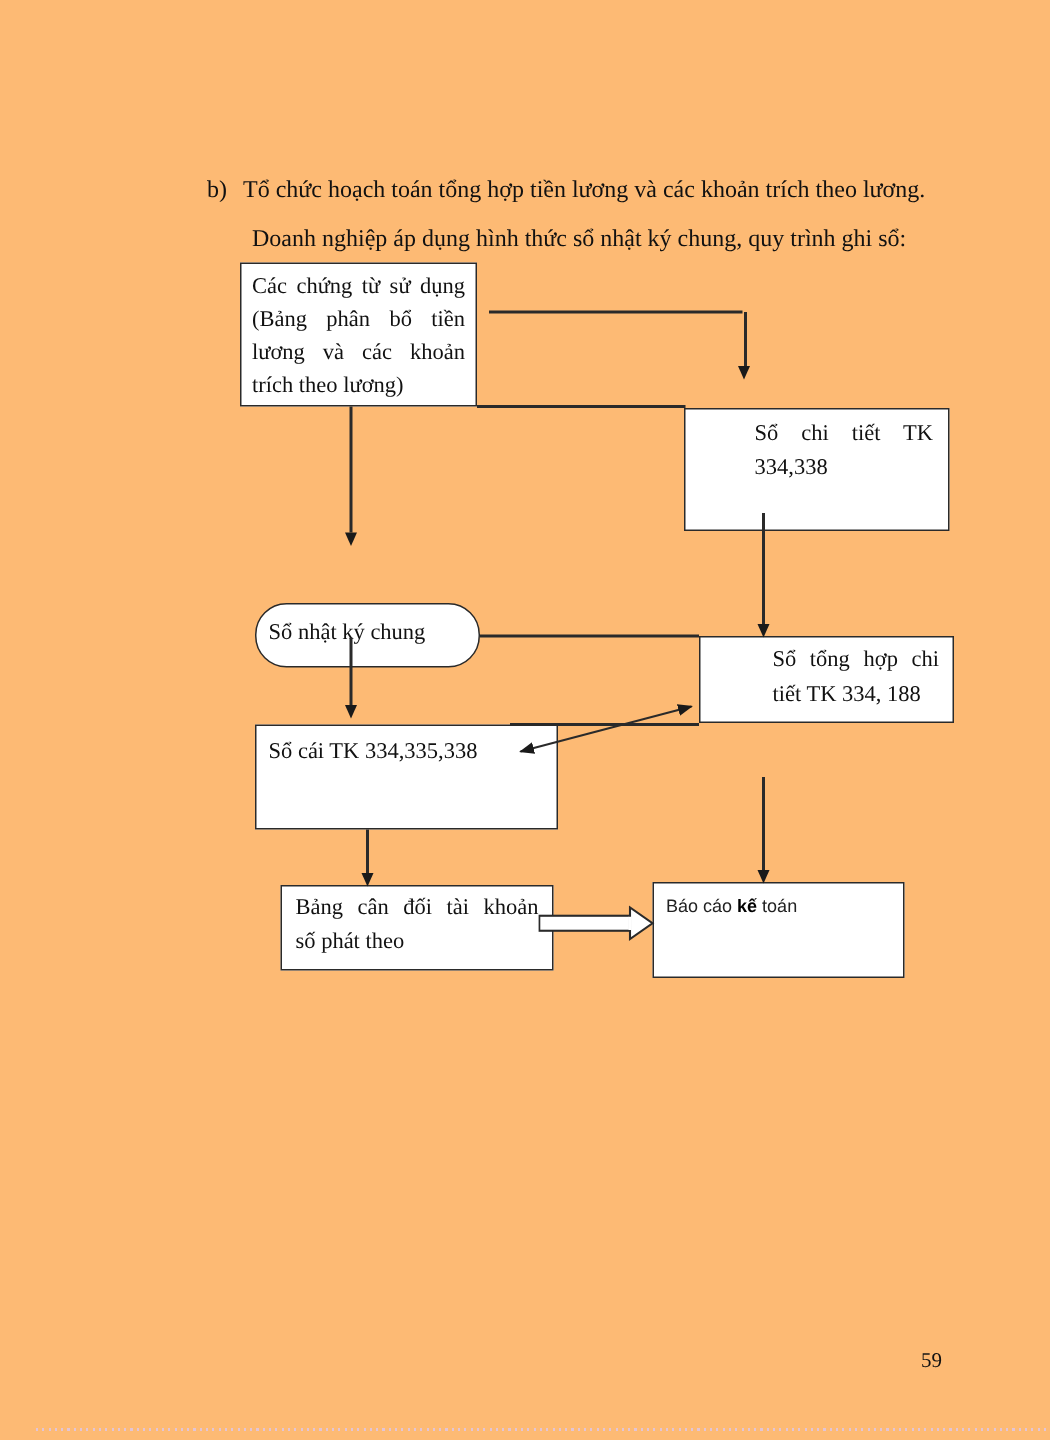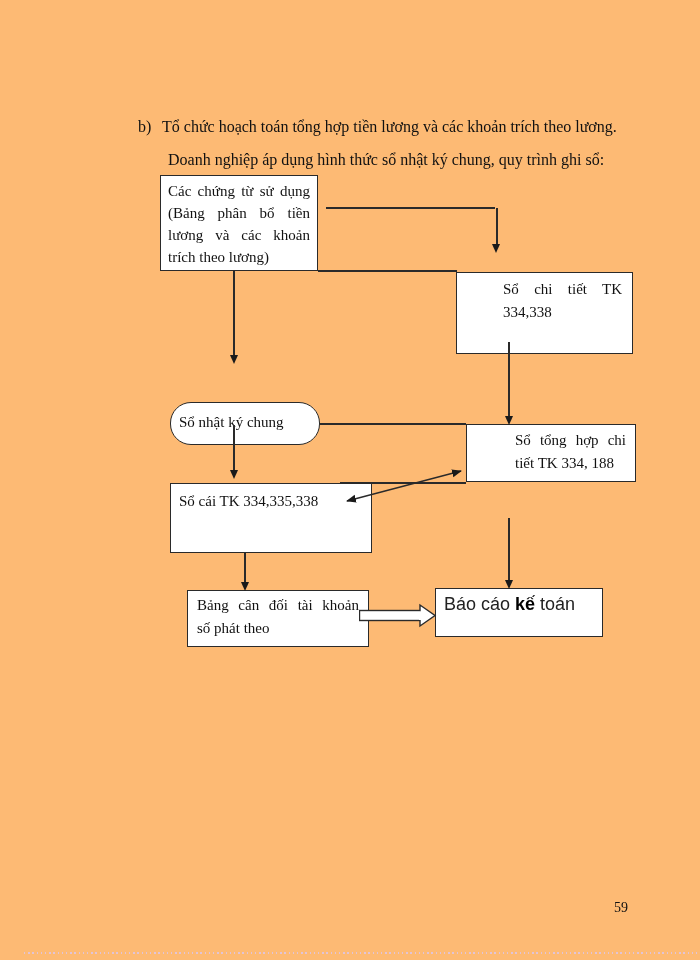--- a/index.html
+++ b/index.html
@@ -17,22 +17,22 @@
   
   .fbox{position:absolute;border:1.4px solid #2a2a2a;background:#fff;
         font-size:15px;line-height:22px;box-sizing:border-box;}
   .jl{text-align:justify;text-align-last:justify;}
   .b1{left:160px;top:175px;width:158px;height:96px;padding:4px 7px 0 7px;}
   .b2{left:456px;top:272px;width:177px;height:82px;padding:5px 10px 0 46px;line-height:23px;}
   .b3{left:170px;top:402px;width:150px;height:43px;padding:8px 0 0 8px;border-radius:21px;}
   .b4{left:466px;top:424px;width:170px;height:58px;padding:4px 9px 0 48px;line-height:23px;}
   .b5{left:170px;top:483px;width:202px;height:70px;padding:6px 0 0 8px;}
   .b6{left:187px;top:590px;width:182px;height:57px;padding:3px 9px 0 9px;line-height:23px;}
-  .b7{left:435px;top:588px;width:168px;height:49px;padding:4px 0 0 8px;
-      font-family:"Liberation Sans","DejaVu Sans",sans-serif;font-size:18px;color:#222;}
+  .b7{left:435px;top:588px;width:168px;height:64px;padding:4px 0 0 8px;
+      font-family:"Liberation Sans","DejaVu Sans",sans-serif;font-size:12px;color:#222;}
   .b7 .bld{font-weight:bold;color:#000;}
   
   .hline{position:absolute;height:1.5px;background:#2a2a2a;}
   .vline{position:absolute;width:1.5px;background:#2a2a2a;}
   .ah-down{position:absolute;width:0;height:0;
     border-left:4.5px solid transparent;border-right:4.5px solid transparent;
     border-top:9px solid #1a1a1a;}
   
   .pagenum{left:614px;top:900px;font-size:14px;}
   .dotline{left:24px;top:952px;width:676px;height:2px;

